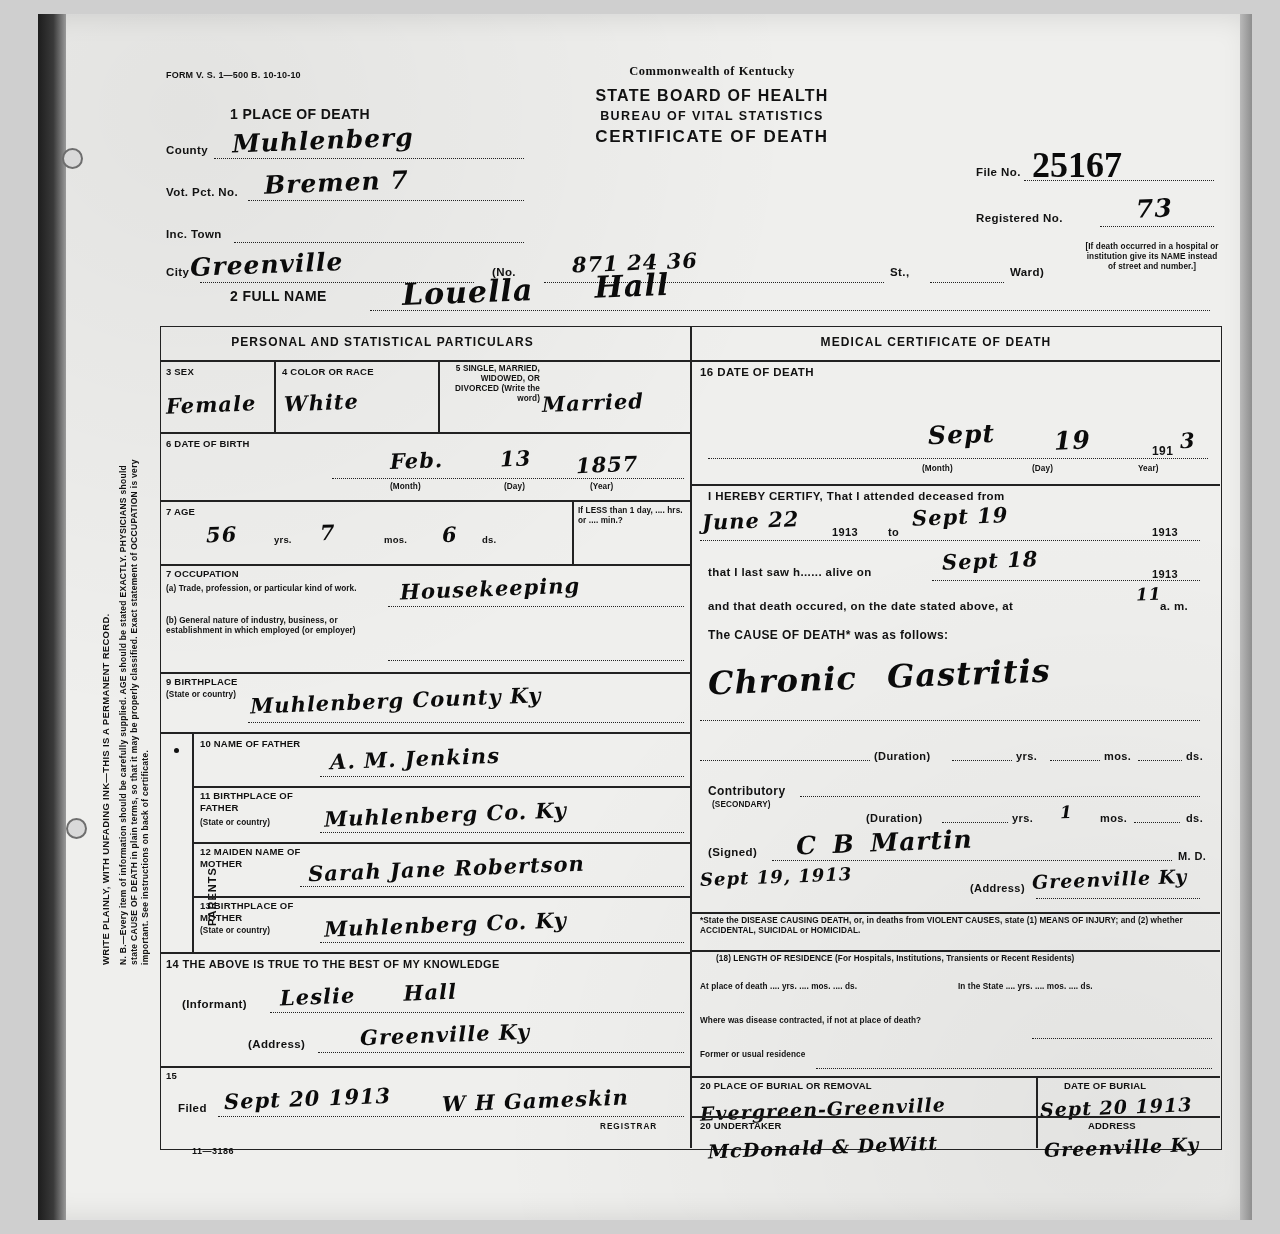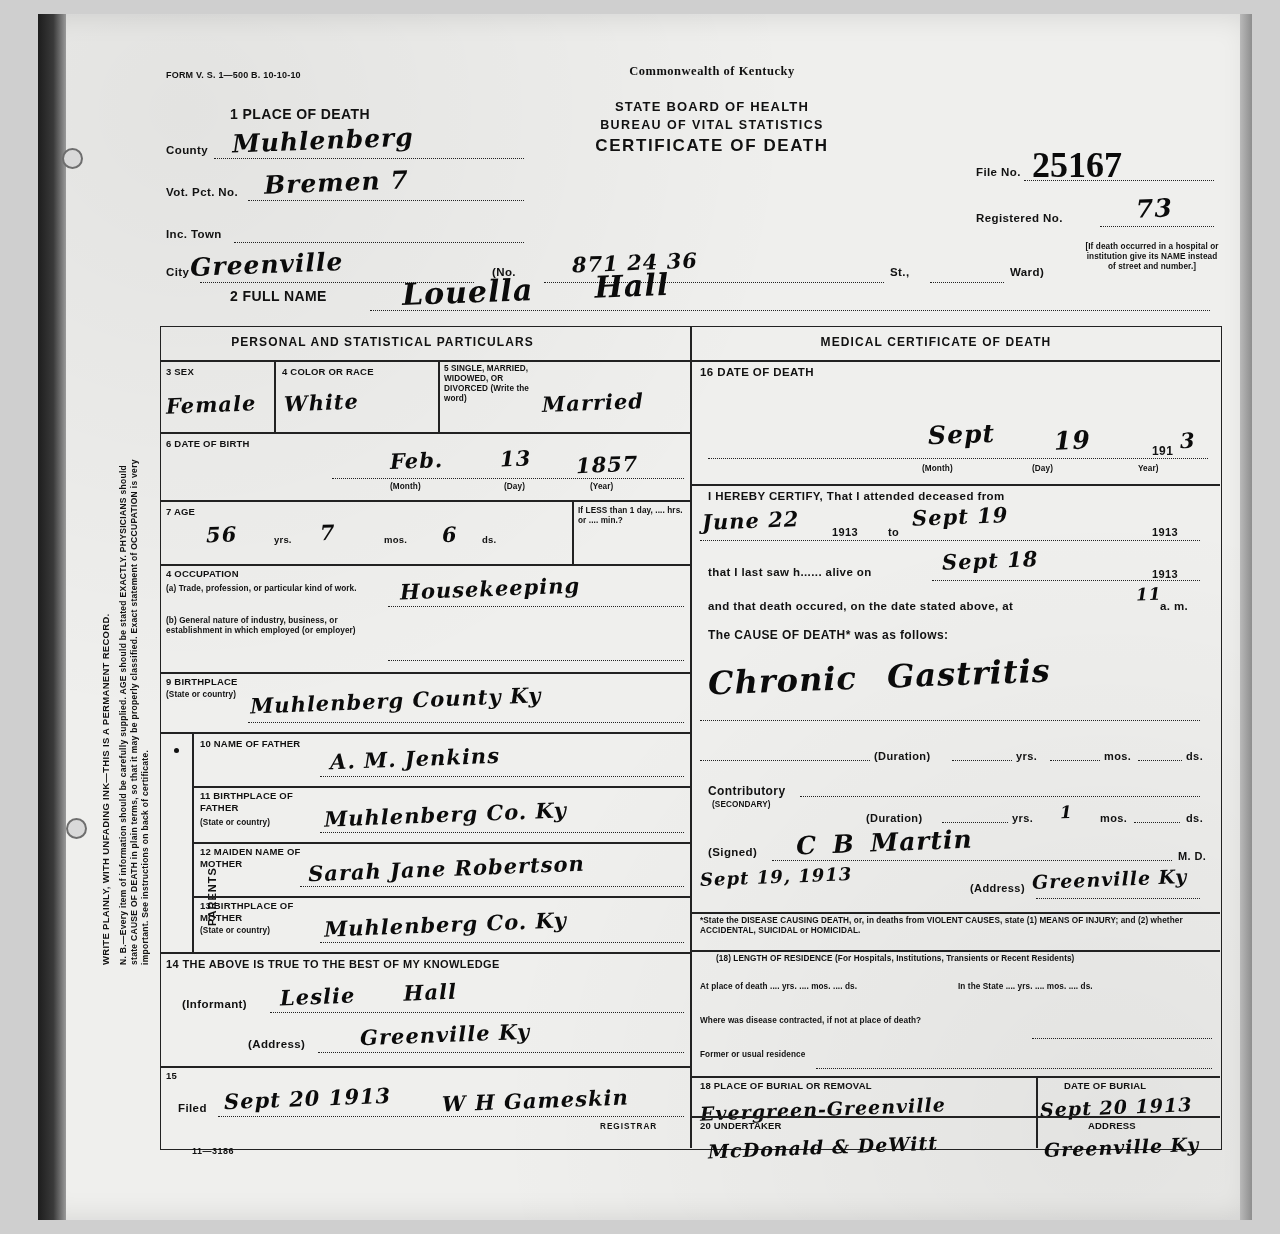--- a/index.html
+++ b/index.html
@@ -46,21 +46,21 @@
     background:#d9d9d9;border:2px solid #6e6e6e;
   }
   
   .form{
     position:absolute;left:152px;top:60px;width:1078px;height:1112px;
     color:#111;
   }
   .hdr-form-no{position:absolute;left:14px;top:10px;font-size:9px;font-weight:bold;letter-spacing:.2px;}
   .title-block{position:absolute;left:380px;top:4px;width:360px;text-align:center;}
   .t1{font-size:12.5px;font-weight:bold;letter-spacing:.5px;font-family:"Liberation Serif",serif;}
-  .t2{font-size:13px;font-weight:bold;letter-spacing:1.2px;margin-top:20px;}
+  .t2{font-size:16px;font-weight:bold;letter-spacing:1.2px;margin-top:8px;}
   .t3{font-size:12.5px;font-weight:bold;letter-spacing:1.4px;margin-top:4px;}
   .t4{font-size:17px;font-weight:bold;letter-spacing:1.6px;margin-top:4px;}
 
   .lbl{font-size:11.5px;font-weight:bold;letter-spacing:.4px;}
   .lbl-sm{font-size:9.5px;font-weight:bold;letter-spacing:.2px;line-height:11.5px;}
   .lbl-xs{font-size:8.2px;font-weight:bold;letter-spacing:.1px;line-height:10px;}
 
   .dots{border-bottom:1.5px dotted #222;height:0;}
 
   .hand{
@@ -160,21 +160,21 @@
     <div class="ln" style="left:8px;top:372px;width:530px;height:1.5px;"></div>
     <div class="ln" style="left:122px;top:302px;width:1.5px;height:70px;"></div>
     <div class="ln" style="left:286px;top:302px;width:1.5px;height:70px;"></div>
 
     <div class="abs lbl-sm" style="left:14px;top:306px;">3 SEX</div>
     <div class="abs hand md" style="left:14px;top:332px;">Female</div>
 
     <div class="abs lbl-sm" style="left:130px;top:306px;">4 COLOR OR RACE</div>
     <div class="abs hand md" style="left:132px;top:330px;">White</div>
 
-    <div class="abs lbl-xs" style="left:292px;top:304px;width:96px;">5 SINGLE, MARRIED, WIDOWED, OR DIVORCED (Write the word)</div>
+    <div class="abs lbl-xs" style="left:292px;top:304px;width:96px;text-align:right;">5 SINGLE, MARRIED, WIDOWED, OR DIVORCED (Write the word)</div>
     <div class="abs hand md" style="left:390px;top:330px;">Married</div>
 
     <div class="ln" style="left:8px;top:440px;width:530px;height:1.5px;"></div>
     <div class="abs lbl-sm" style="left:14px;top:378px;">6 DATE OF BIRTH</div>
     <div class="abs dots" style="left:180px;top:418px;width:352px;"></div>
     <div class="abs hand md" style="left:238px;top:388px;">Feb.</div>
     <div class="abs hand md" style="left:348px;top:386px;">13</div>
     <div class="abs hand md" style="left:424px;top:392px;">1857</div>
     <div class="abs lbl-xs" style="left:238px;top:422px;">(Month)</div>
     <div class="abs lbl-xs" style="left:352px;top:422px;">(Day)</div>
@@ -185,21 +185,21 @@
     <div class="abs lbl-sm" style="left:14px;top:446px;">7 AGE</div>
     <div class="abs hand md" style="left:54px;top:462px;">56</div>
     <div class="abs lbl-sm" style="left:122px;top:474px;">yrs.</div>
     <div class="abs hand md" style="left:168px;top:460px;">7</div>
     <div class="abs lbl-sm" style="left:232px;top:474px;">mos.</div>
     <div class="abs hand md" style="left:290px;top:462px;">6</div>
     <div class="abs lbl-sm" style="left:330px;top:474px;">ds.</div>
     <div class="abs lbl-xs" style="left:426px;top:446px;width:108px;">If LESS than 1 day, .... hrs. or .... min.?</div>
 
     <div class="ln" style="left:8px;top:612px;width:530px;height:1.5px;"></div>
-    <div class="abs lbl-sm" style="left:14px;top:508px;">4 OCCUPATION</div>
+    <div class="abs lbl-sm" style="left:14px;top:508px;">7 OCCUPATION</div>
     <div class="abs lbl-xs" style="left:14px;top:524px;width:210px;">(a) Trade, profession, or particular kind of work.</div>
     <div class="abs lbl-xs" style="left:14px;top:556px;width:222px;">(b) General nature of industry, business, or establishment in which employed (or employer)</div>
     <div class="abs dots" style="left:236px;top:546px;width:296px;"></div>
     <div class="abs dots" style="left:236px;top:600px;width:296px;"></div>
     <div class="abs hand md" style="left:248px;top:516px;">Housekeeping</div>
 
     <div class="ln" style="left:8px;top:672px;width:530px;height:1.5px;"></div>
     <div class="abs lbl-sm" style="left:14px;top:616px;">9 BIRTHPLACE</div>
     <div class="abs lbl-xs" style="left:14px;top:630px;">(State or country)</div>
     <div class="abs dots" style="left:96px;top:662px;width:436px;"></div>
@@ -319,21 +319,21 @@
     <div class="abs lbl-xs" style="left:548px;top:894px;width:516px;padding-left:16px;">(18) LENGTH OF RESIDENCE (For Hospitals, Institutions, Transients or Recent Residents)</div>
     <div class="abs lbl-xs" style="left:548px;top:922px;width:240px;">At place of death .... yrs. .... mos. .... ds.</div>
     <div class="abs lbl-xs" style="left:806px;top:922px;width:256px;">In the State .... yrs. .... mos. .... ds.</div>
     <div class="abs lbl-xs" style="left:548px;top:956px;width:330px;">Where was disease contracted, if not at place of death?</div>
     <div class="abs dots" style="left:880px;top:978px;width:180px;"></div>
     <div class="abs lbl-xs" style="left:548px;top:990px;width:120px;">Former or usual residence</div>
     <div class="abs dots" style="left:664px;top:1008px;width:396px;"></div>
 
     <div class="ln" style="left:540px;top:1016px;width:528px;height:1.5px;"></div>
     <div class="ln" style="left:884px;top:1016px;width:1.5px;height:72px;"></div>
-    <div class="abs lbl-sm" style="left:548px;top:1020px;">18 PLACE OF BURIAL OR REMOVAL</div>
+    <div class="abs lbl-sm" style="left:548px;top:1020px;">20 PLACE OF BURIAL OR REMOVAL</div>
     <div class="abs lbl-sm" style="left:912px;top:1020px;">DATE OF BURIAL</div>
     <div class="abs hand md" style="left:548px;top:1038px;font-size:19px;">Evergreen-Greenville</div>
     <div class="abs hand md" style="left:888px;top:1036px;font-size:19px;">Sept 20 1913</div>
 
     <div class="ln" style="left:540px;top:1056px;width:528px;height:1.5px;"></div>
     <div class="abs lbl-sm" style="left:548px;top:1060px;">20 UNDERTAKER</div>
     <div class="abs lbl-sm" style="left:936px;top:1060px;">ADDRESS</div>
     <div class="abs hand md" style="left:556px;top:1076px;font-size:19px;">McDonald &amp; DeWitt</div>
     <div class="abs hand md" style="left:892px;top:1076px;font-size:19px;">Greenville Ky</div>
 

